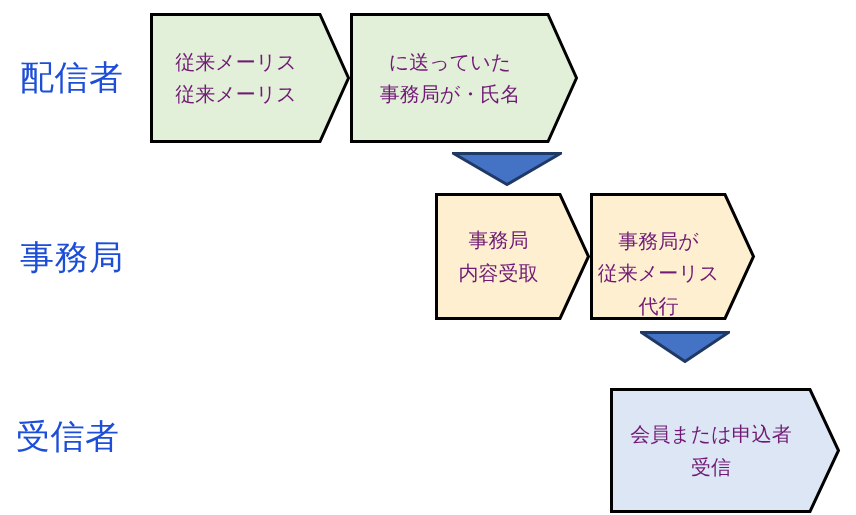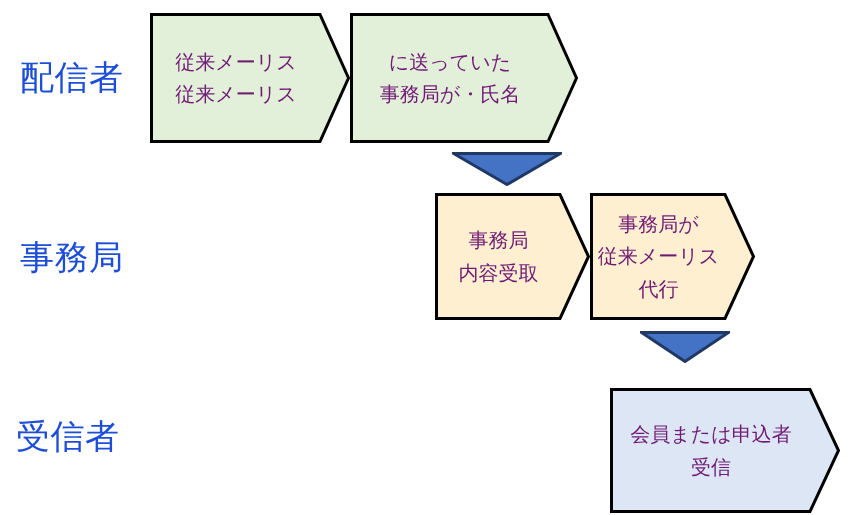--- a/index.html
+++ b/index.html
@@ -102,21 +102,21 @@
     <div class="chev-text" style="width:127px; height:127px;">
       <span>事務局</span>
       <span>内容受取</span>
     </div>
   </div>
 
   <div class="chevron" style="left:590px; top:193px; width:165px; height:127px;">
     <svg width="165" height="127" viewBox="0 0 165 127" aria-hidden="true">
       <polygon points="1.5,1.5 135,1.5 163.5,63.5 135,125.5 1.5,125.5" fill="#FDEFD0" stroke="#000000" stroke-width="3"></polygon>
     </svg>
-    <div class="chev-text" style="width:137px; height:127px;">
+    <div class="chev-text" style="width:137px; height:127px;margin-top:17px;">
       <span>事務局が</span>
       <span>従来メーリス</span>
       <span>代行</span>
     </div>
   </div>
 
   <div class="arrow" style="left:640px; top:331px; width:90px; height:32px;">
     <svg width="90" height="32" viewBox="0 0 90 32" aria-hidden="true">
       <polygon points="1.5,1.5 88.5,1.5 45,30.5" fill="#4472C4" stroke="#1F3864" stroke-width="3" stroke-linejoin="miter"></polygon>
     </svg>

